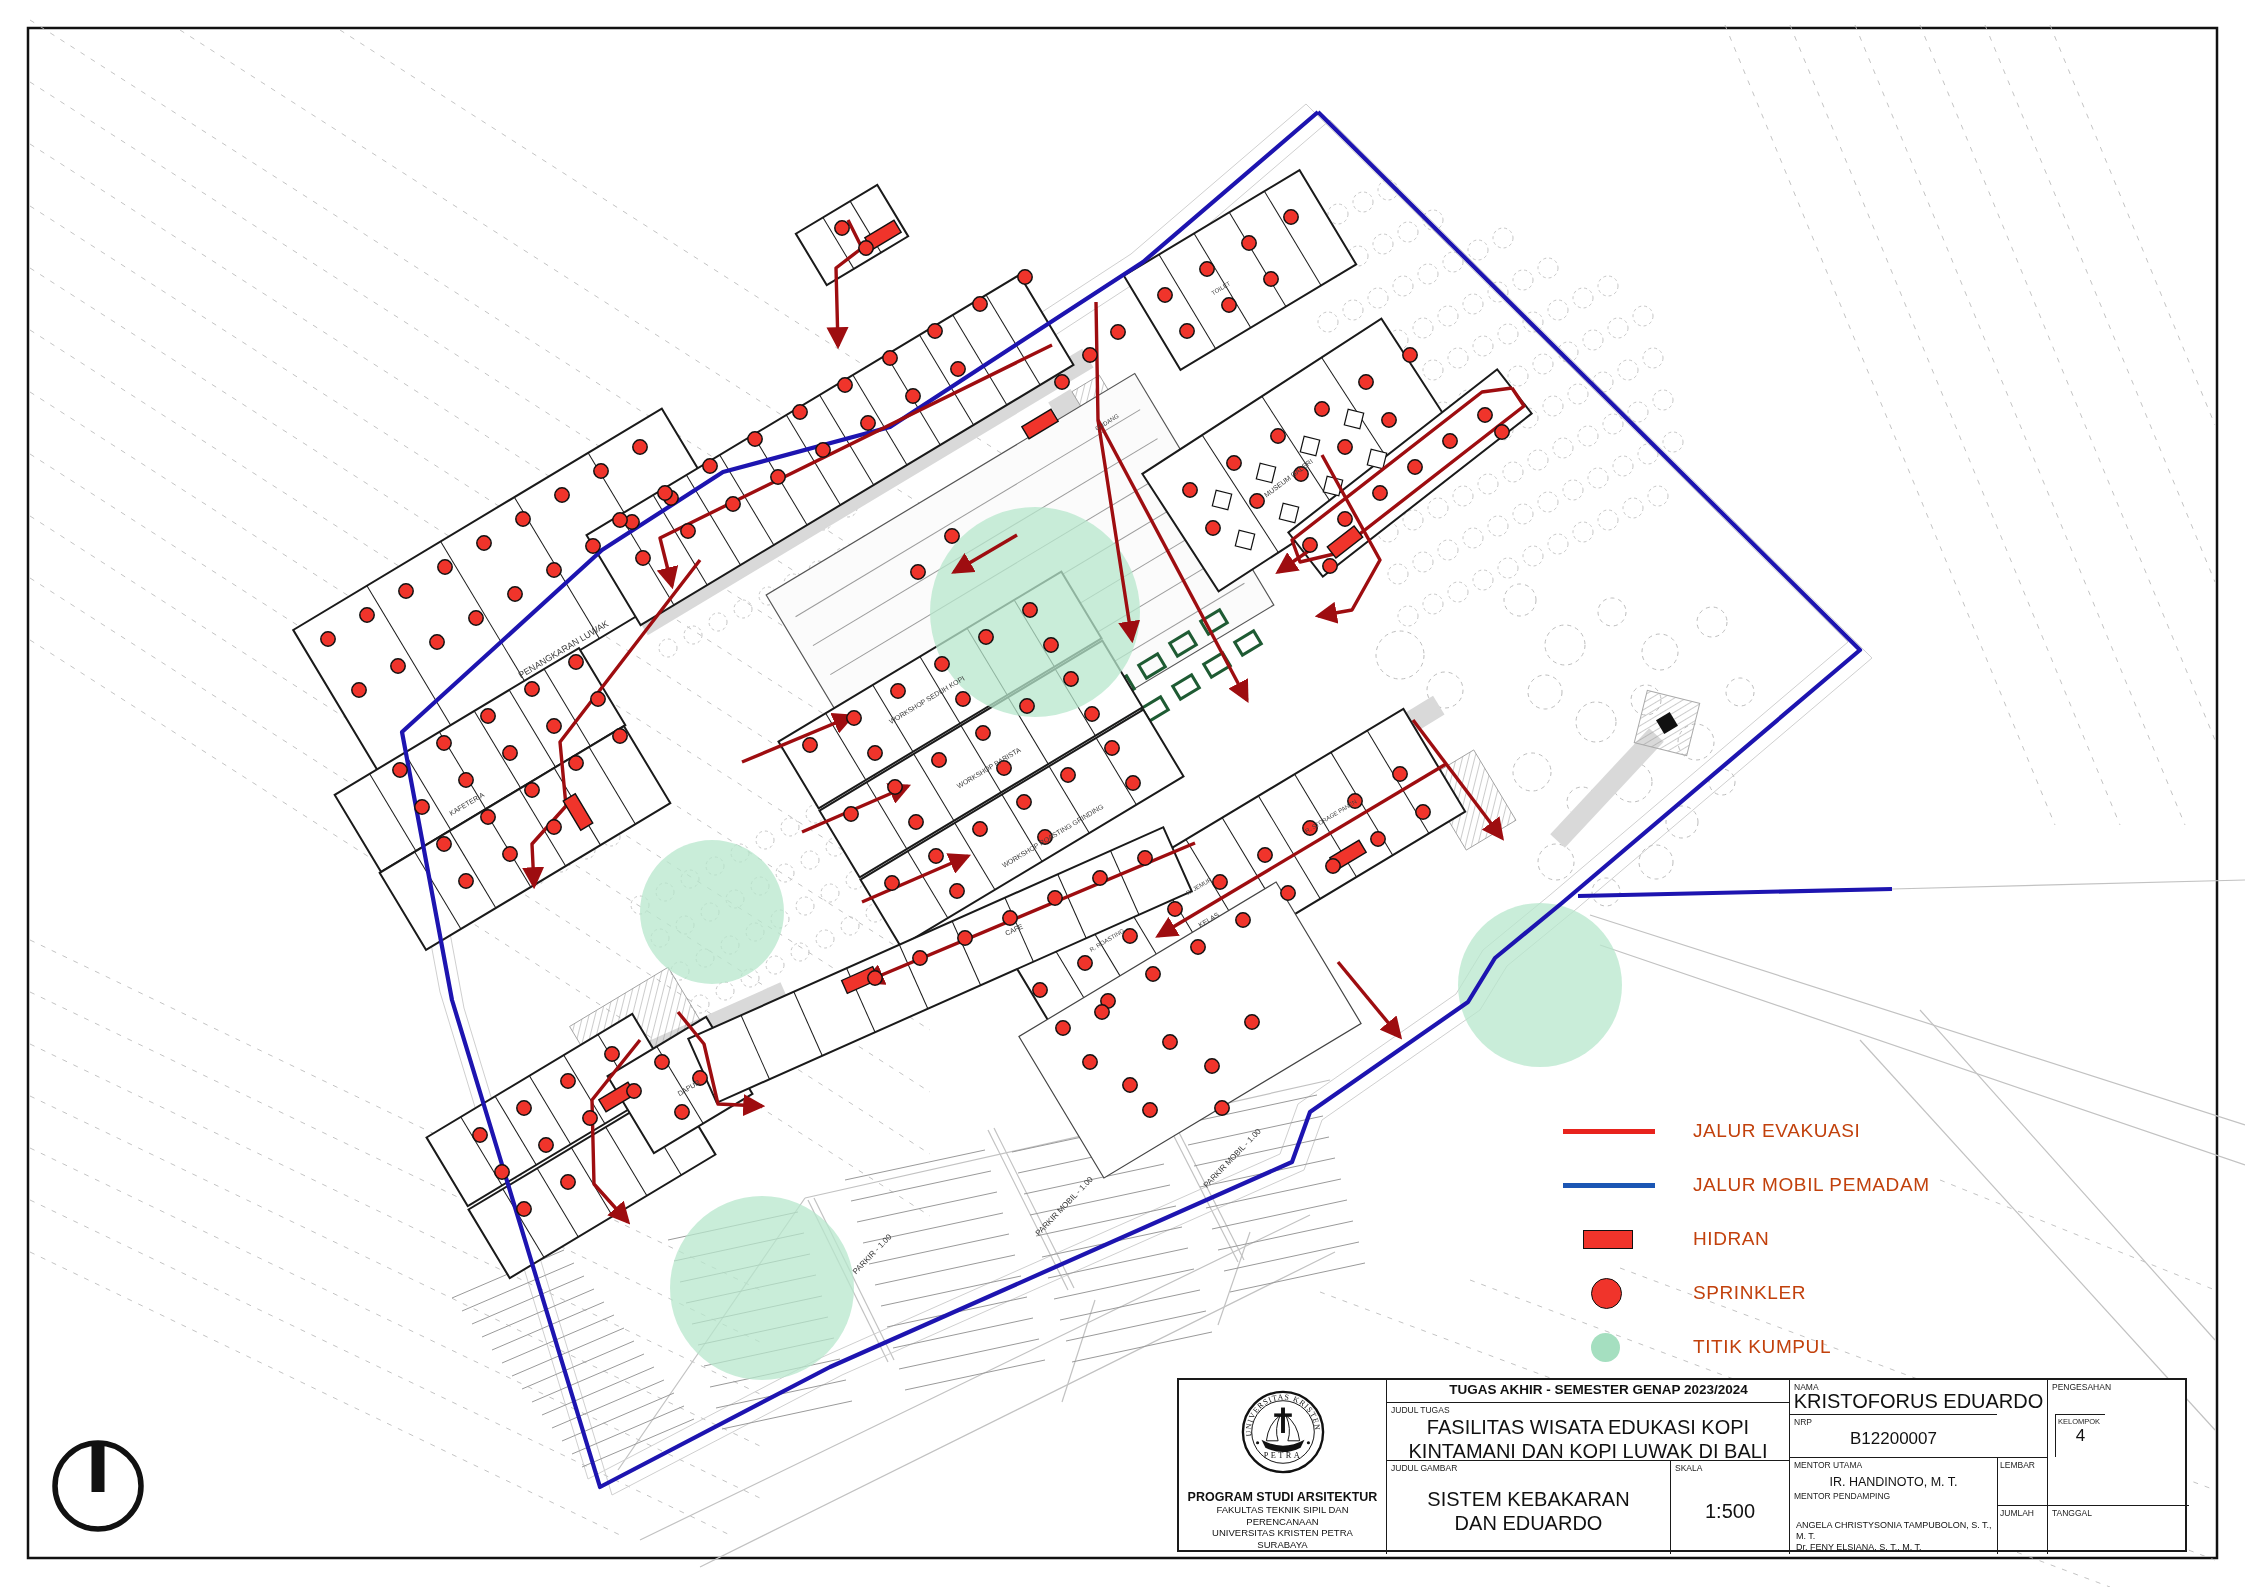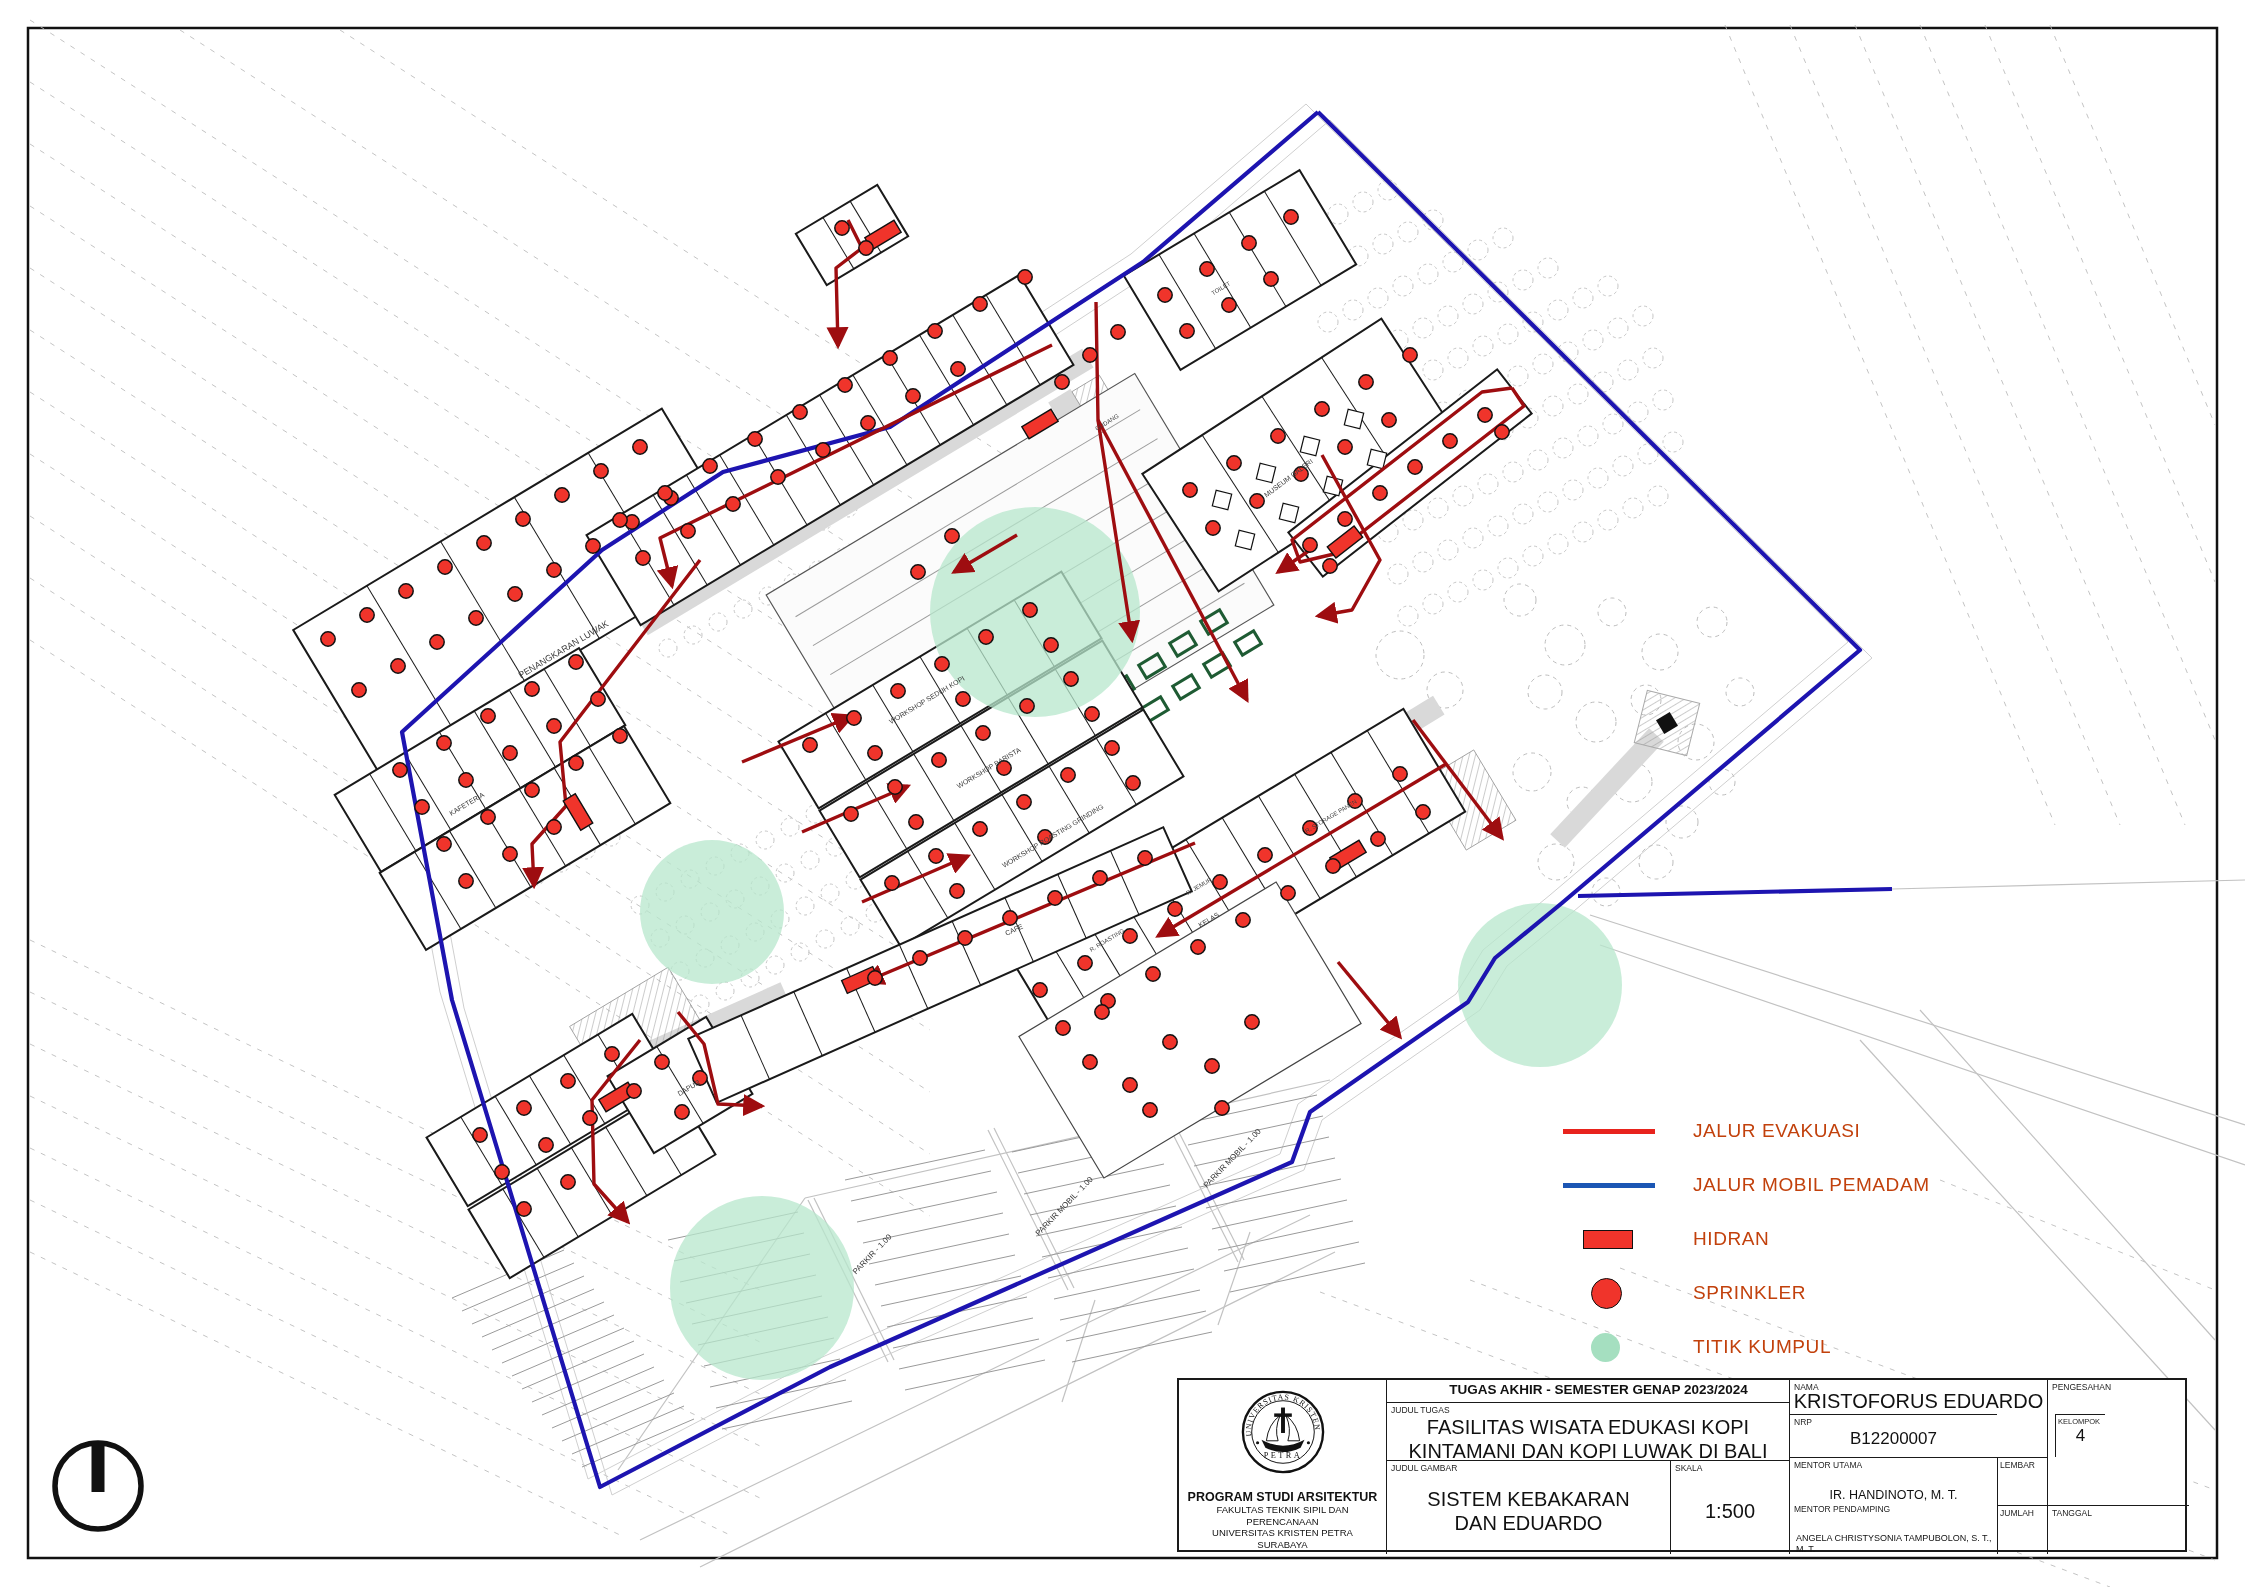--- a/index.html
+++ b/index.html
@@ -20,21 +20,21 @@
   .tb *{box-sizing:border-box;}
   .cell{position:absolute;border-left:1.4px solid #1a1a1a;border-top:1.4px solid #1a1a1a;overflow:hidden;} .cell.noT{border-top:none;}
   .tinylab{font-size:8.5px;padding:2px 0 0 4px;color:#222;}
   .ctr{text-align:center;}
   .hdr{font-weight:bold;font-size:13.5px;line-height:20px;padding-left:21px;}
   .big{font-size:20px;line-height:24px;}
   .mid{font-size:17px;}
   .logoCol{position:absolute;left:0;top:0;width:207px;height:170px;text-align:center;}
   .inst1{font-weight:bold;font-size:12.5px;margin-top:10px;}
   .inst2{font-size:9.5px;line-height:11.5px;}
-  .mentor-name{font-size:12.5px;text-align:center;margin-top:18px;}
+  .mentor-name{font-size:12.5px;text-align:center;margin-top:5px;}
   .mentor-small{font-size:9px;line-height:11px;padding-left:6px;margin-top:19px;}
 </style>
 </head>
 <body>
 
 <div class="sheet">
 
   <svg id="plansvg" width="2245" height="1587" viewBox="0 0 2245 1587" xmlns="http://www.w3.org/2000/svg">
     <defs>
       <pattern id="hatch" width="6" height="6" patternUnits="userSpaceOnUse" patternTransform="rotate(45)">

